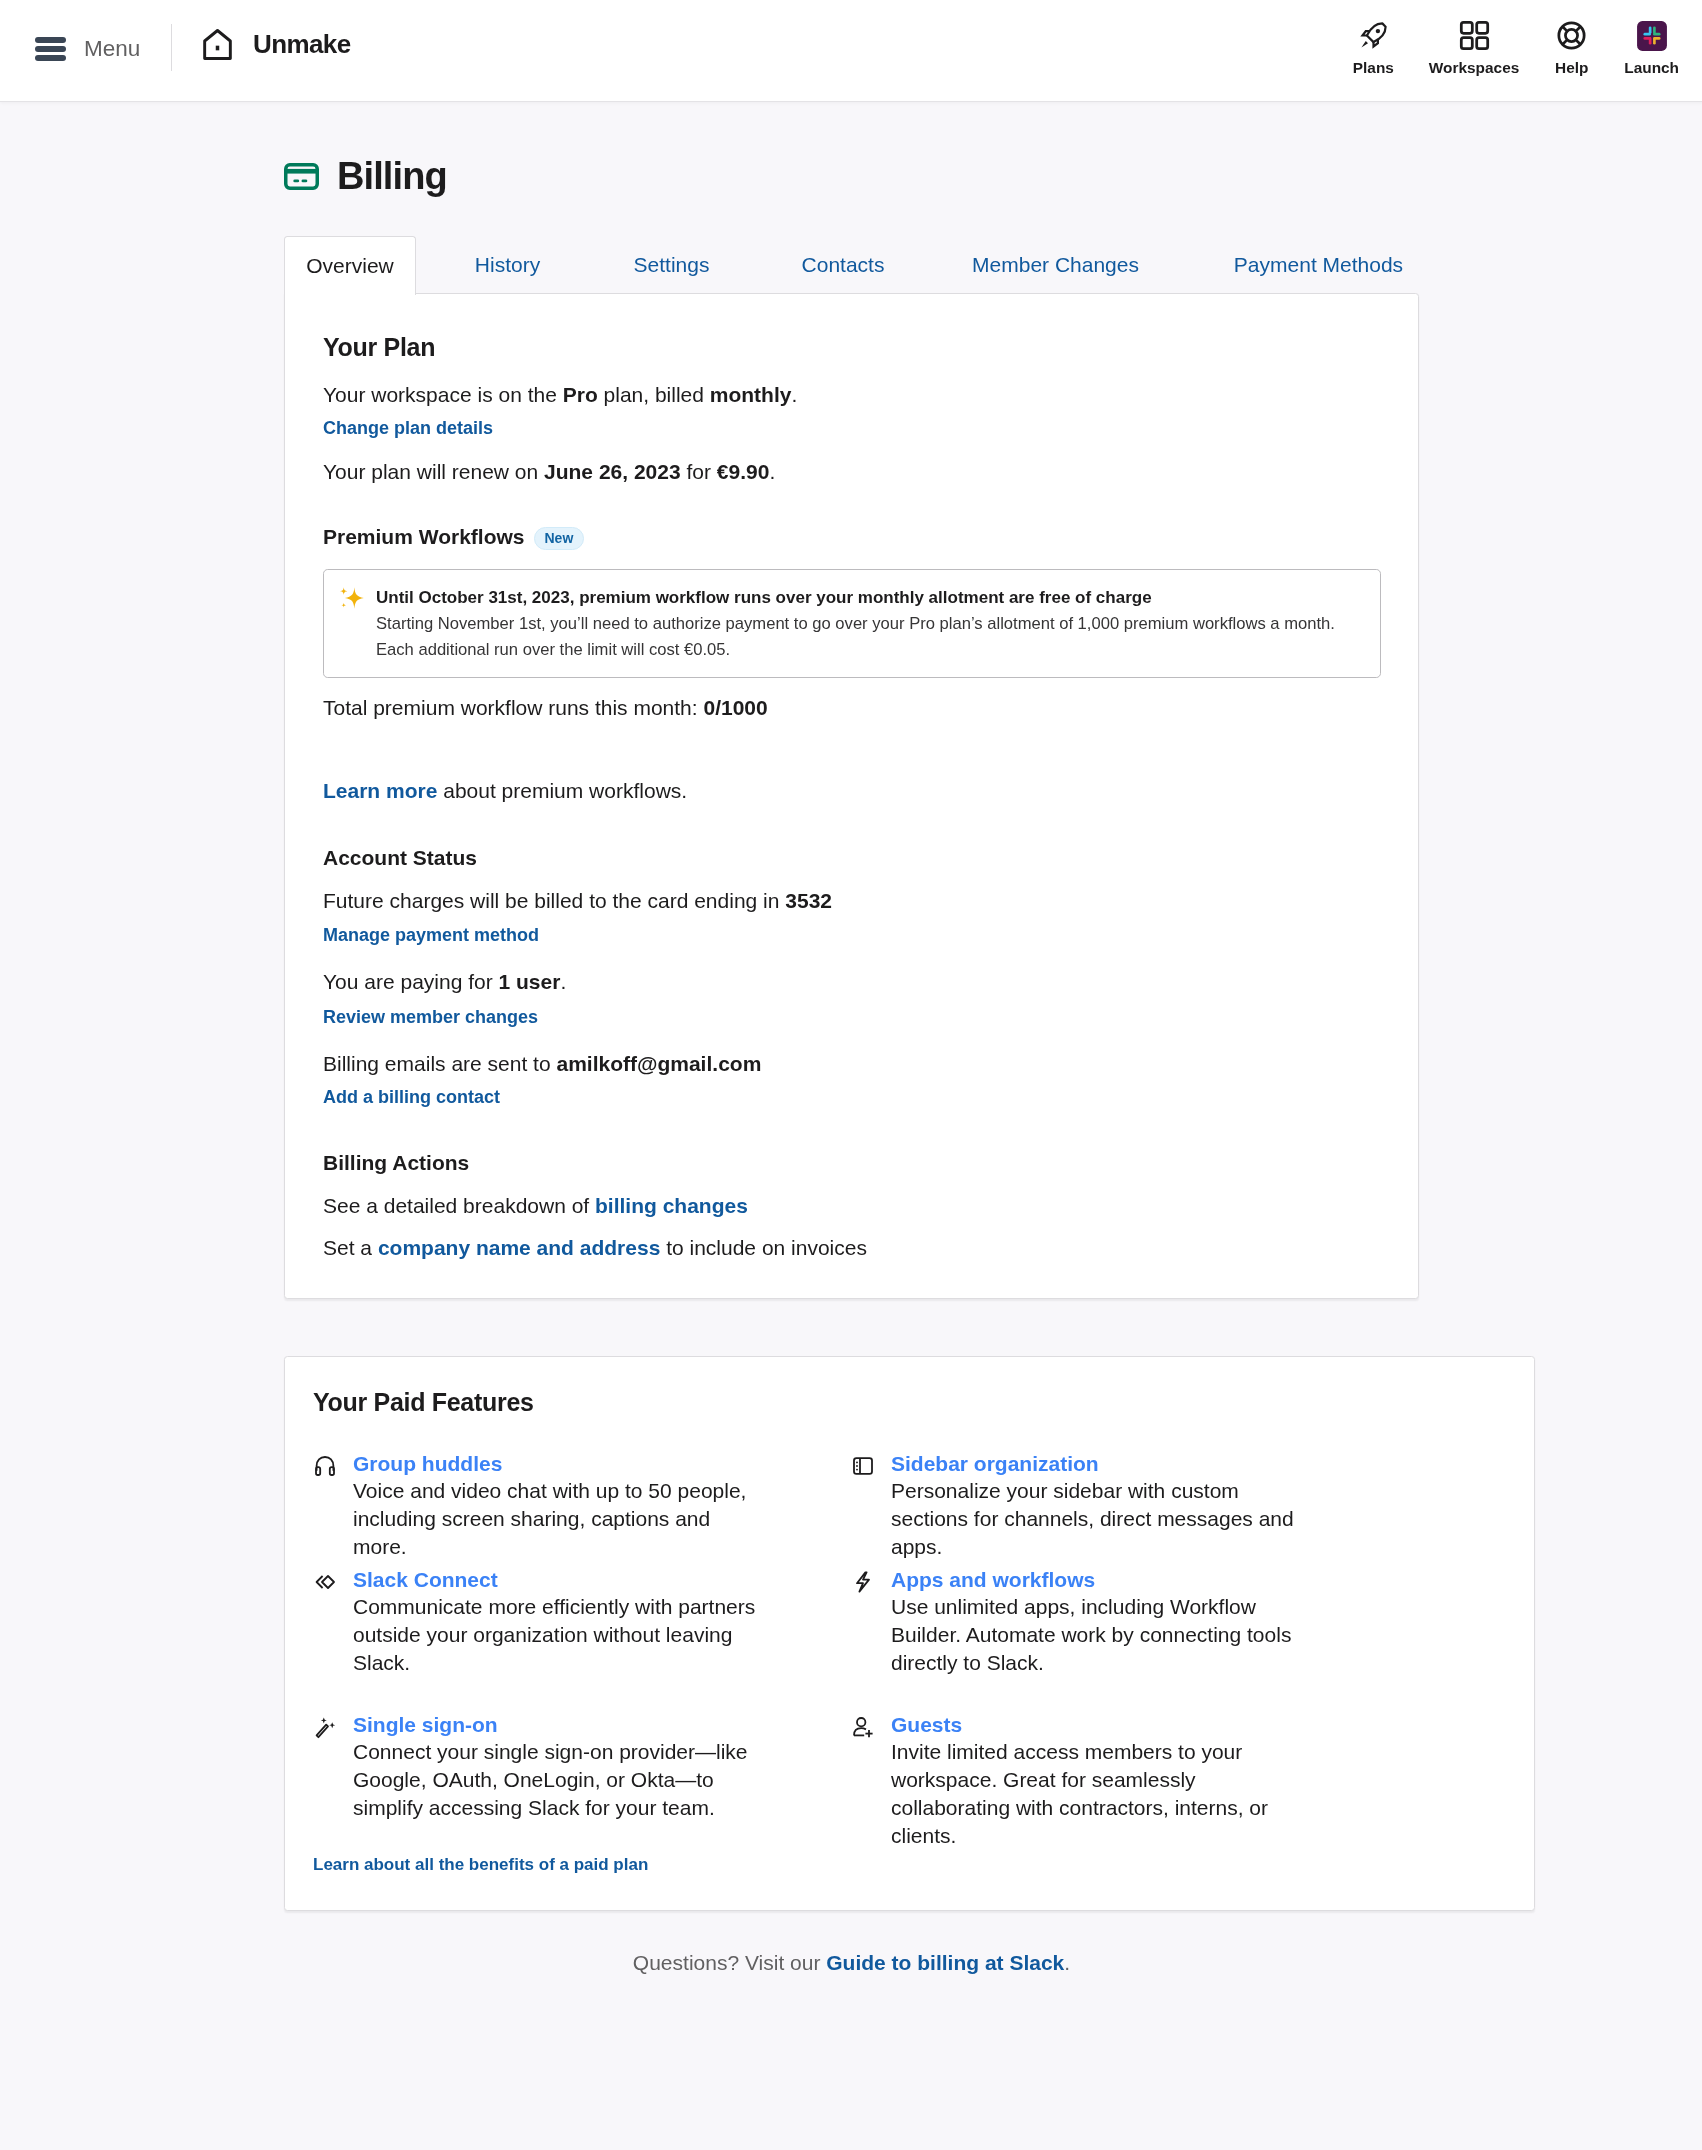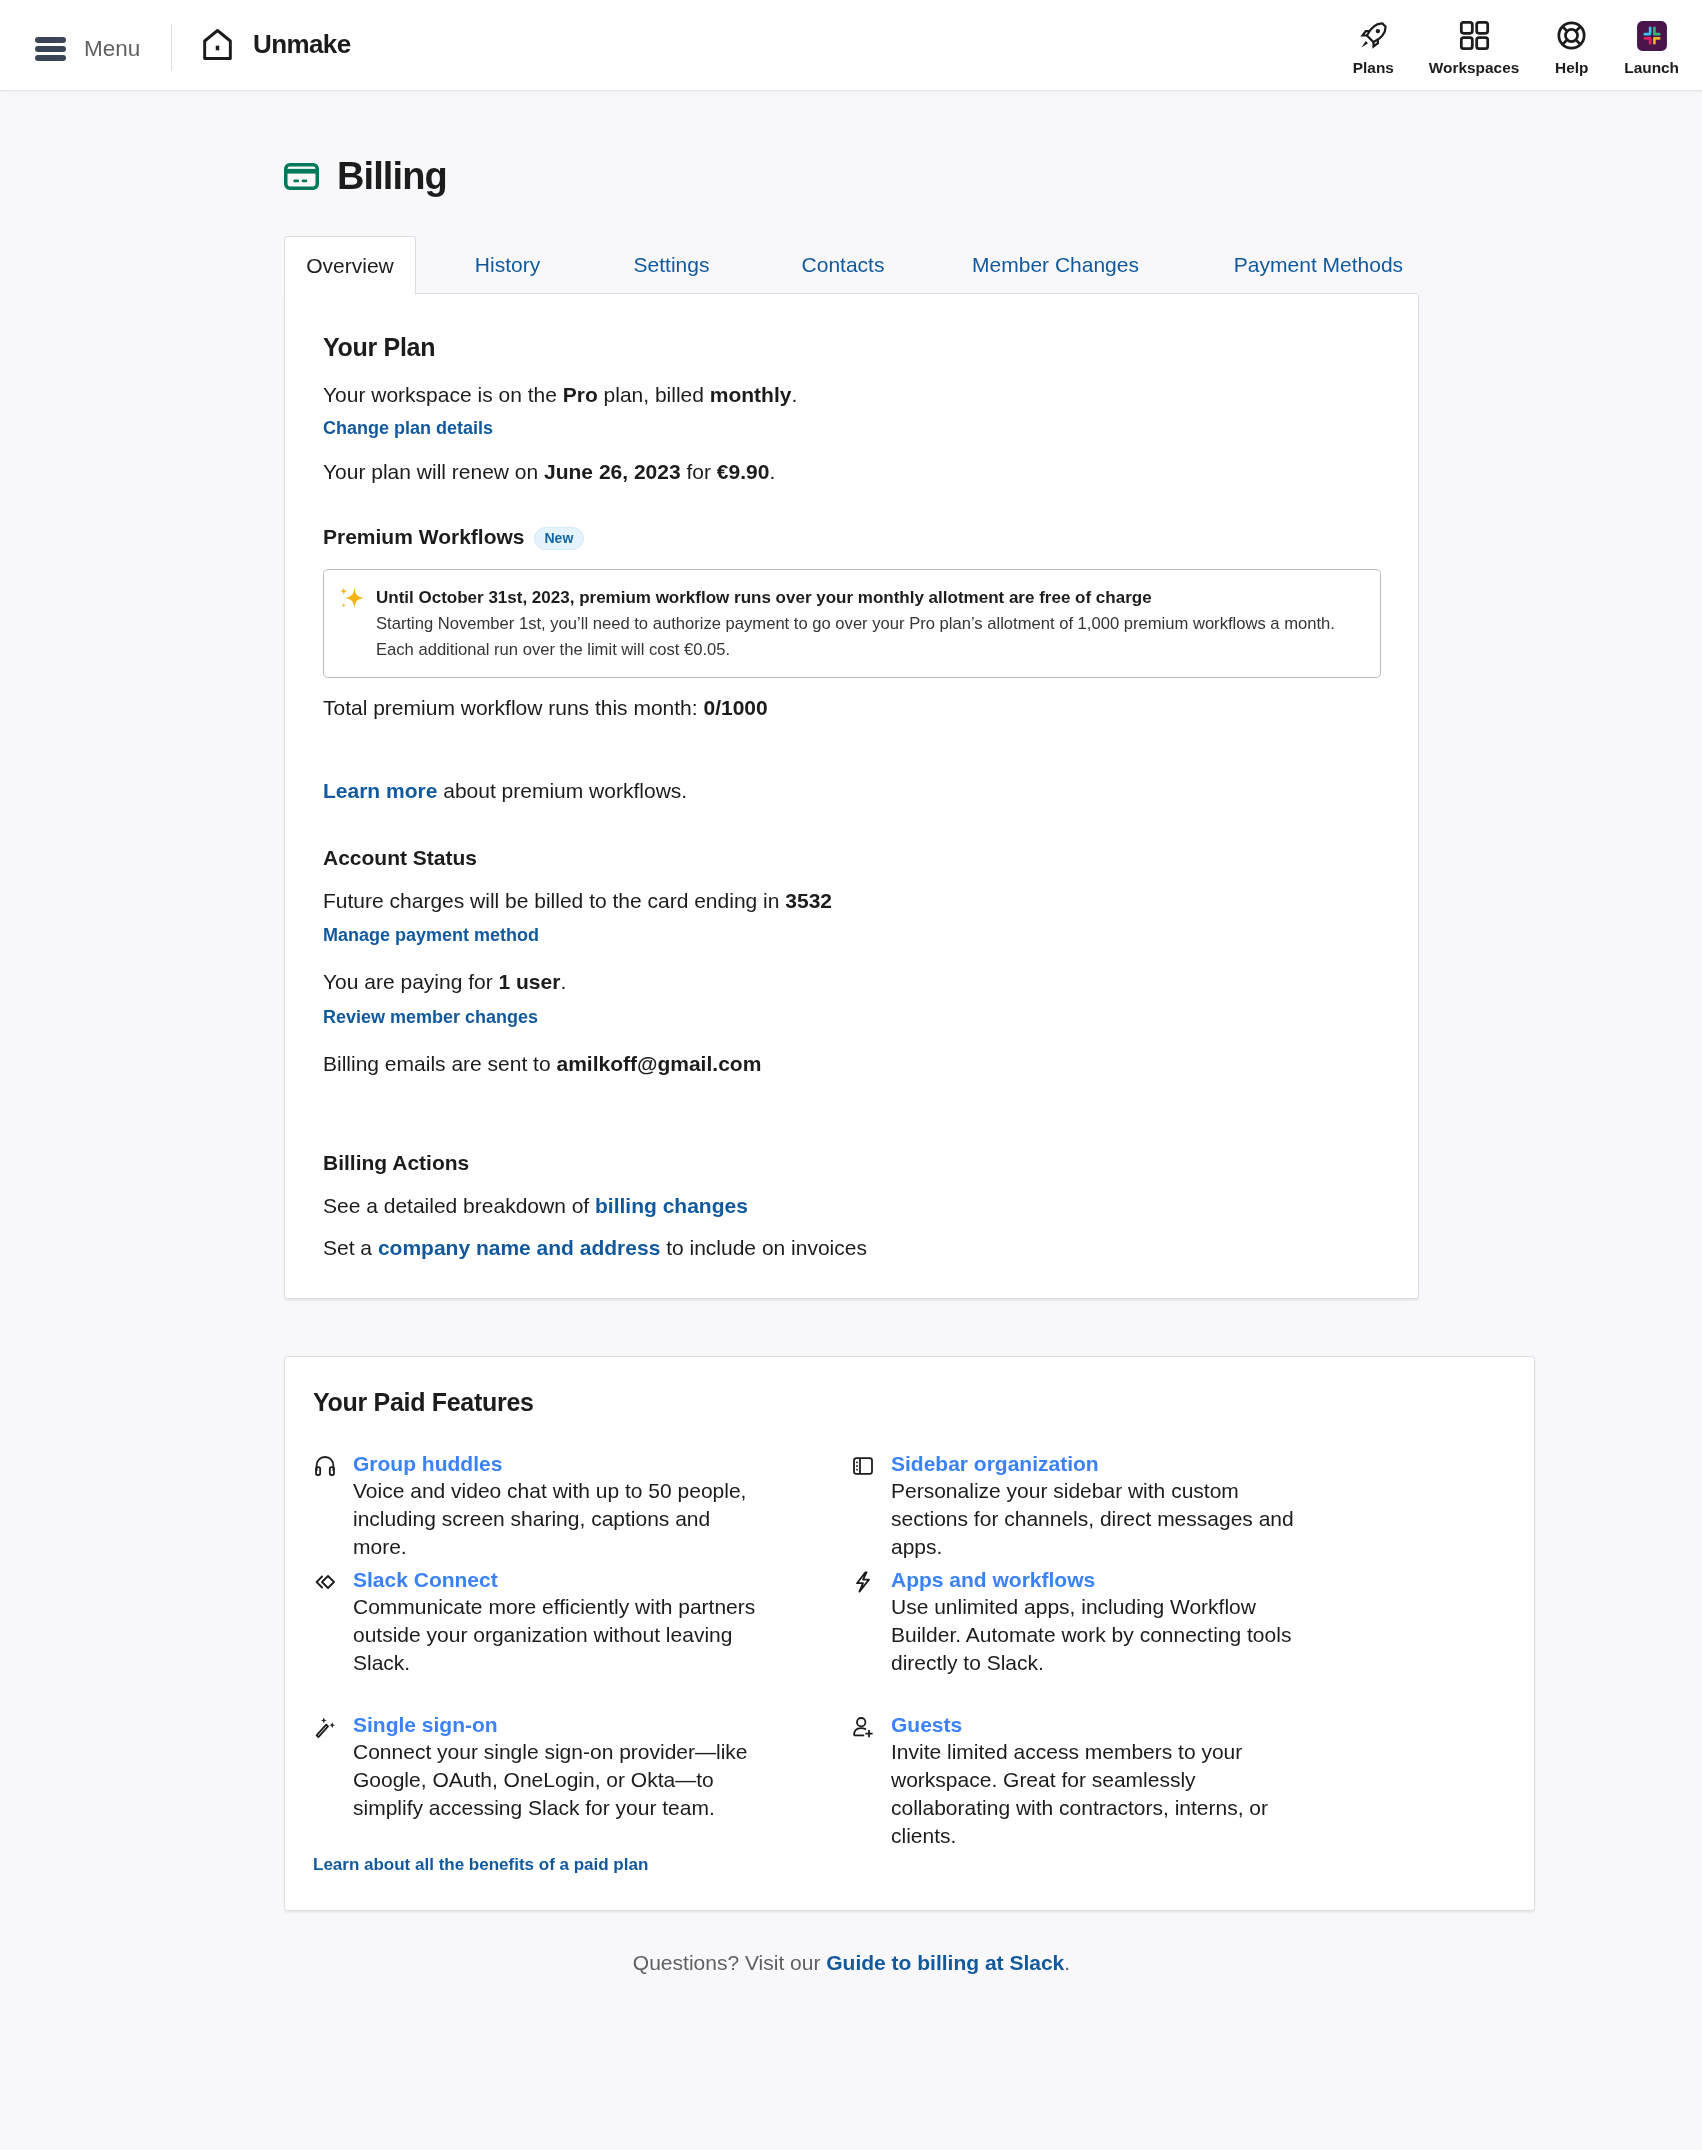--- a/index.html
+++ b/index.html
@@ -10,21 +10,21 @@
       color: #1d1c1d;
       position: relative;
       overflow: hidden;
     }
     a { color: #1264a3; text-decoration: none; }
     .link { color: #11599d; cursor: pointer; }
     b, .bold { font-weight: 700; }
 
     
     .topbar {
-      position: absolute; left: 0; top: 0; width: 1703px; height: 91px;
+      position: absolute; left: 0; top: 0; width: 1703px; height: 102px;
       background: #ffffff;
       border-bottom: 1.2px solid #e4e3e6;
       box-shadow: 0 1.8px 3.5px rgba(0,0,0,0.04);
       text-align: right;
     }
     .menu-btn {
       position: absolute; left: 35px; top: 30px; height: 37px;
       display: flex; align-items: center; cursor: pointer;
     }
     .hamburger { width: 31px; height: 24px; display: flex; flex-direction: column; justify-content: space-between; }
@@ -235,20 +235,21 @@
     <span>Future charges will be billed to the card ending in </span><b>3532</b>
   </div>
   <div class="ov" style="top:631px;"><a class="sm-link">Manage payment method</a></div>
   <div class="ov p" style="top:676px;">
     <span>You are paying for </span><b>1 user</b><span>.</span>
   </div>
   <div class="ov" style="top:713px;"><a class="sm-link">Review member changes</a></div>
   <div class="ov p" style="top:758px;">
     <span>Billing emails are sent to </span><b>amilkoff@gmail.com</b>
   </div>
+  <div class="ov" style="top:793px;"><a class="sm-link">Add a billing contact</a></div>
 
   <div class="ov h3" style="top:857px;">Billing Actions</div>
   <div class="ov p" style="top:900px;">
     <span>See a detailed breakdown of </span><a class="link" style="font-weight:600;">billing changes</a>
   </div>
   <div class="ov p" style="top:942px;">
     <span>Set a </span><a class="link" style="font-weight:600;">company name and address</a><span> to include on invoices</span>
   </div>
 </section>
 

